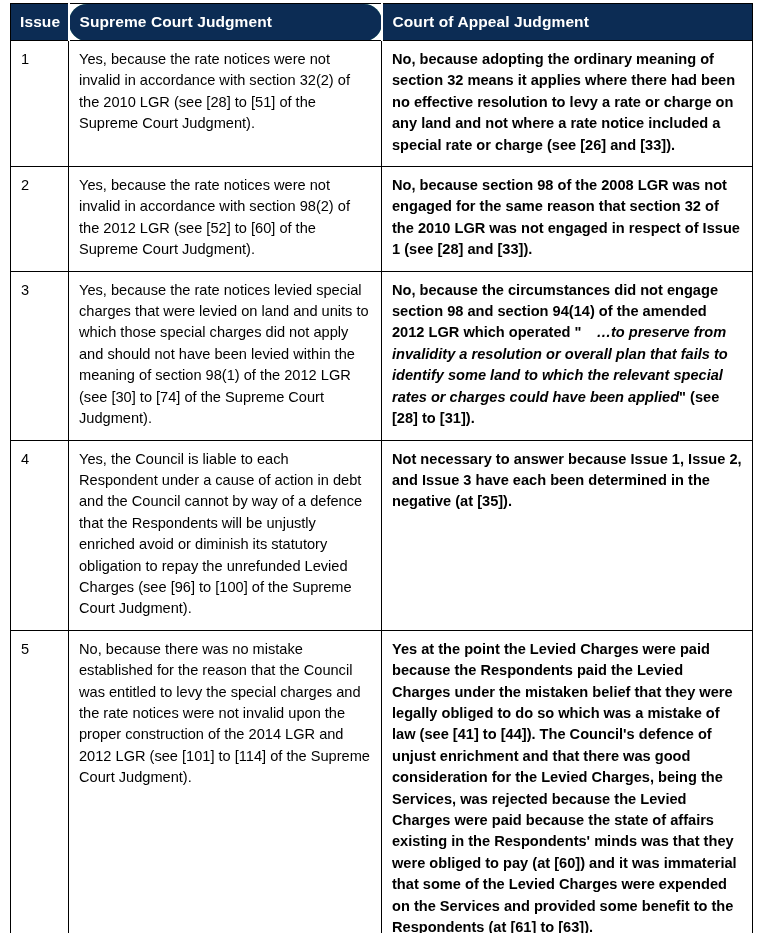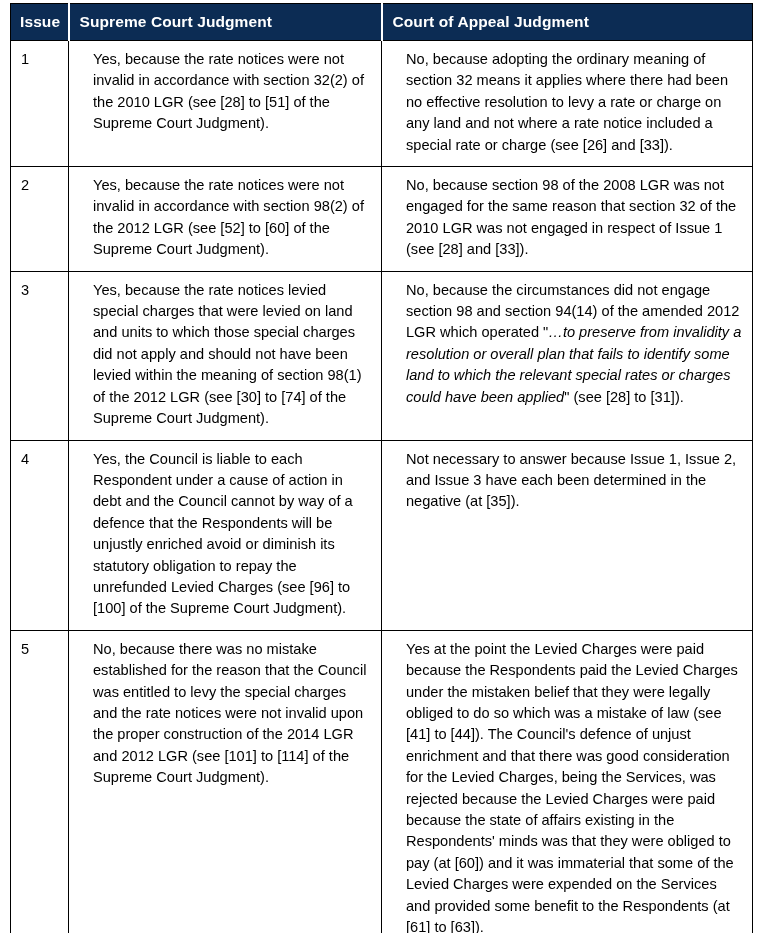--- a/index.html
+++ b/index.html
@@ -59,49 +59,51 @@
     letter-spacing: 0.1px;
   }
 
   thead th.th-issue {
     padding-left: 9px;
     border-right: 2px solid #ffffff;
   }
   thead th.th-scj {
     padding-left: 10px;
     border-right: 2px solid #ffffff;
+    border-radius: 18px;
   }
   thead th.th-coa {
     padding-left: 10px;
   }
 
   tbody td {
     border: 1px solid #000000;
     vertical-align: top;
     font-size: 14.6px;
     line-height: 21.4px;
     padding: 8px 9px 10px 9px;
     color: #000000;
   }
 
   tbody td.cell-issue {
     padding-left: 10px;
     padding-right: 4px;
   }
 
   tbody td.cell-body {
-    padding-left: 24px;
+    padding-left: 10px;
     padding-right: 10px;
   }
 
   tbody td p {
     margin: 0;
+    font-weight: bold;
   }
 
-  .it { font-style: italic; }
+  .it { font-style: italic; margin-left: 15px; }
 </style>
 </head>
 <body>
 
 <div class="page">
   <div class="table-wrap">
     <table class="judgment-table">
       <colgroup>
         <col class="col-issue">
         <col class="col-scj">

